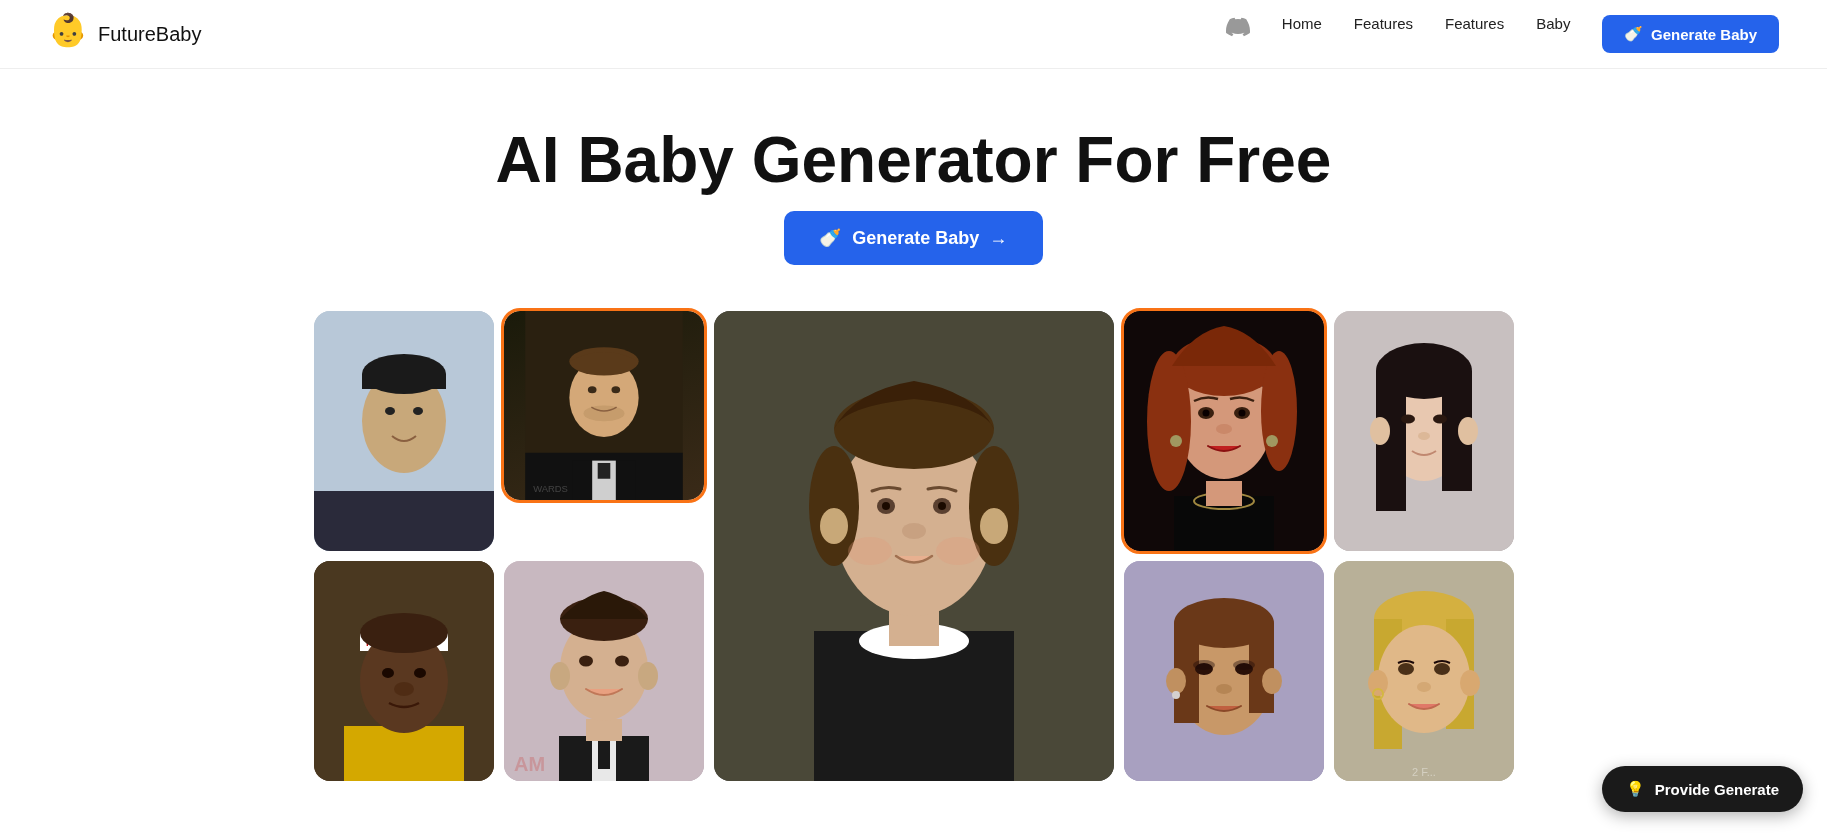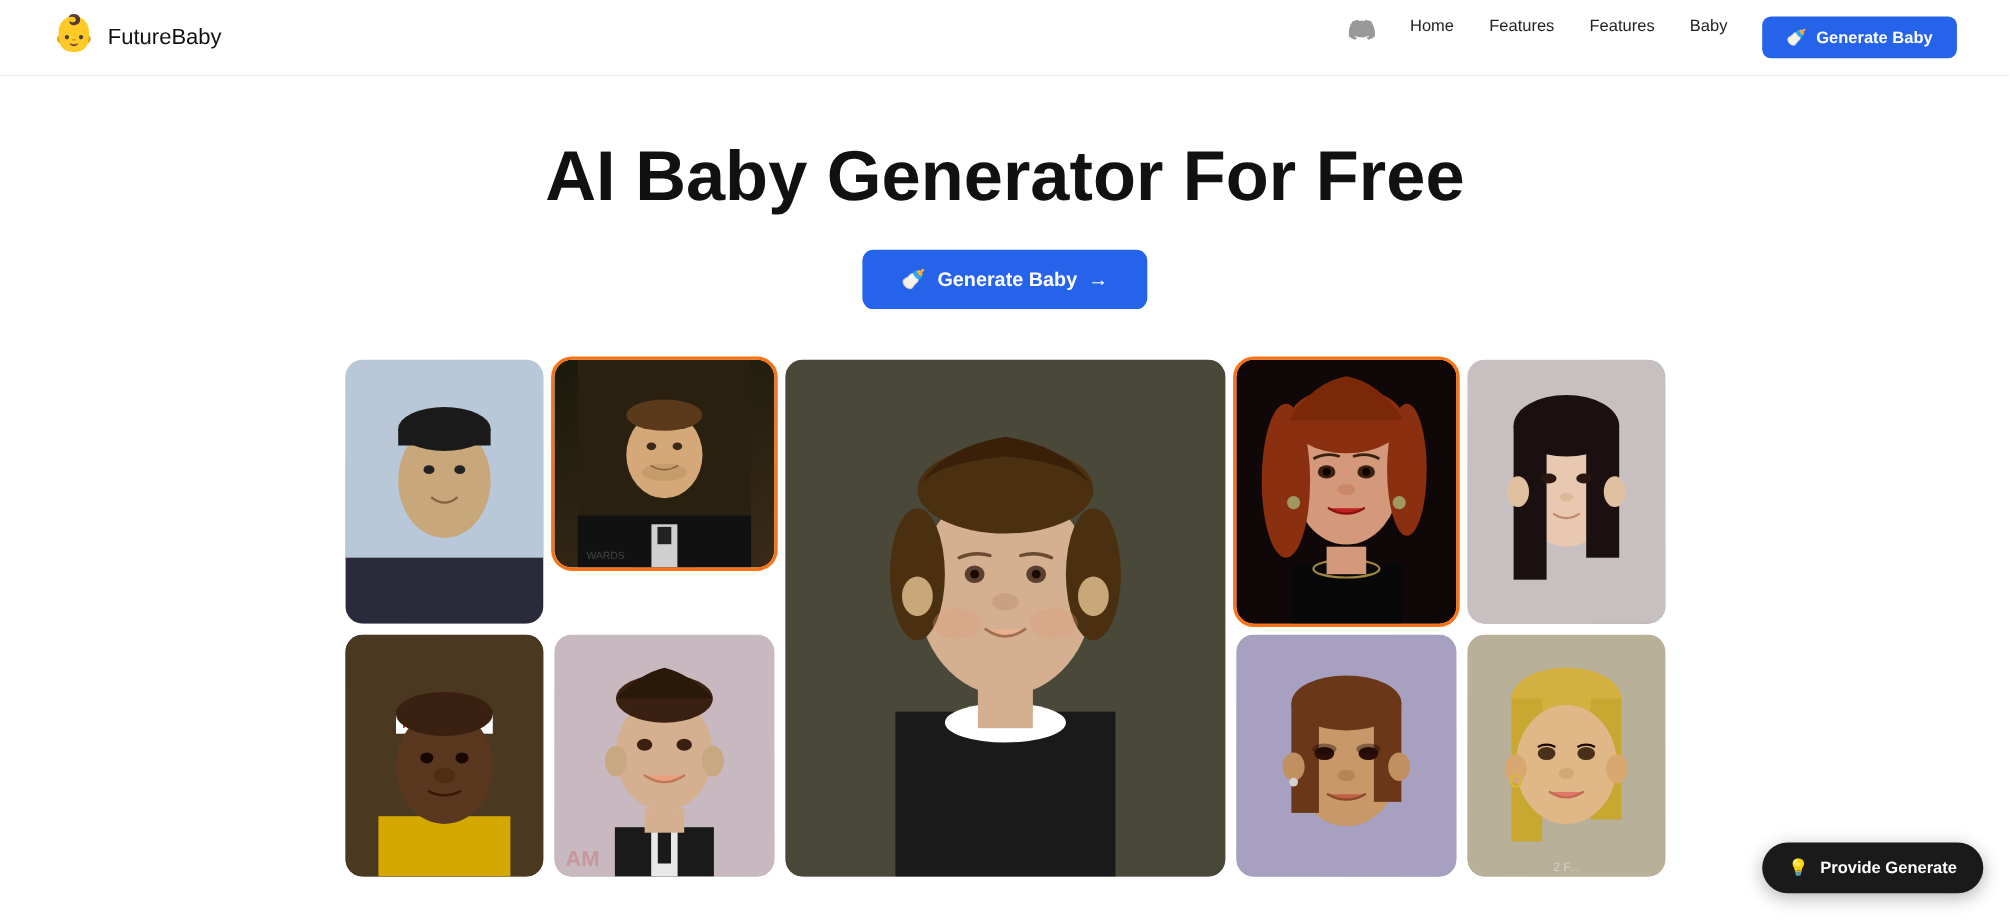--- a/index.html
+++ b/index.html
@@ -69,21 +69,21 @@
     
     .hero {
       text-align: center;
       padding: 56px 20px 36px;
     }
     .hero h1 {
       font-size: 64px;
       font-weight: 800;
       color: #111;
       line-height: 1.1;
-      margin-bottom: 32px;
+      margin-bottom: 16px;
     }
     .hero p {
       font-size: 18px;
       color: #666;
       line-height: 1.6;
       max-width: 560px;
       margin: 0 auto 32px;
     }
     .btn-generate-hero {
       background: #2563eb;

